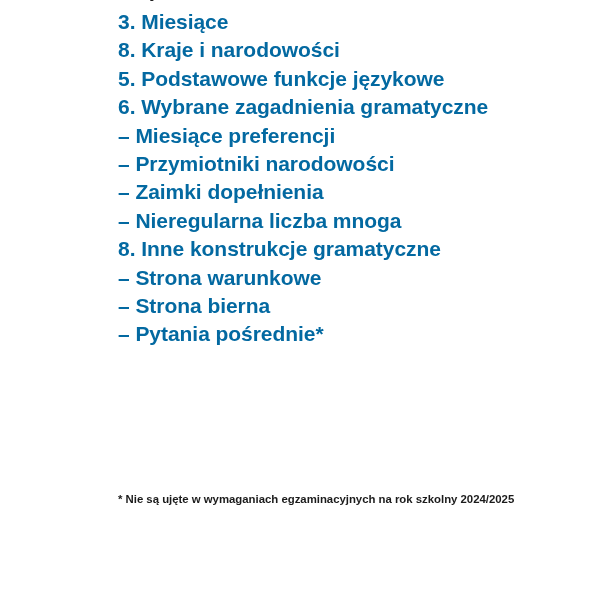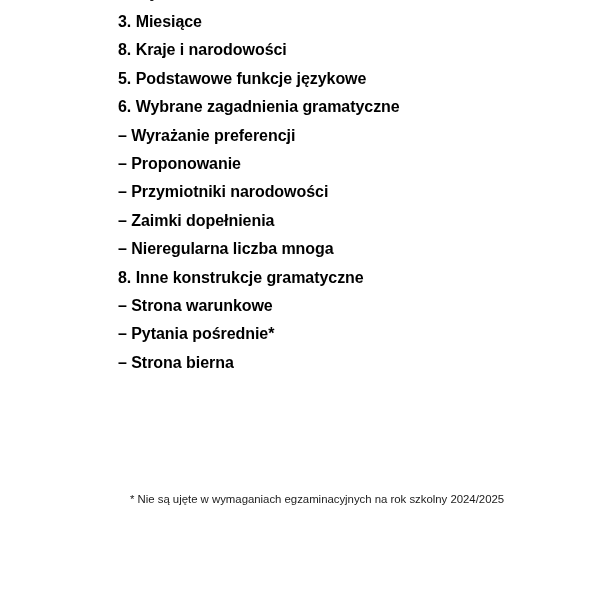--- a/index.html
+++ b/index.html
@@ -52,62 +52,61 @@
     top: 12px;
     width: 462px;
     list-style: none;
     margin: 0;
     padding: 0;
   }
 
   .list-item {
     height: 28.4px;
     line-height: 19px;
-    font-size: 16px;
+    font-size: 21px;
     font-weight: 600;
     letter-spacing: -0.05px;
     white-space: nowrap;
-    color: #000000;
+    color: #0369a1;
   }
 
   .list-item.sub {
     font-weight: 600;
   }
 
   .footnote {
     position: absolute;
-    left: 12px;
+    left: 0;
     top: 493px;
     font-size: 11.4px;
-    font-weight: 400;
+    font-weight: 700;
     letter-spacing: -0.02px;
     white-space: nowrap;
     color: #1b1b1b;
   }
 </style>
 </head>
 <body>
 
 <div id="page">
   <div class="content">
 
     <div class="clipped-line">2. Wyrażenia</div>
 
     <ul class="list" id="syllabus-list">
         <li class="list-item">3. Miesiące</li>
         <li class="list-item">8. Kraje i narodowości</li>
         <li class="list-item">5. Podstawowe funkcje językowe</li>
         <li class="list-item">6. Wybrane zagadnienia gramatyczne</li>
-        <li class="list-item sub">– Wyrażanie preferencji</li>
-        <li class="list-item sub">– Proponowanie</li>
+        <li class="list-item sub">– Miesiące preferencji</li>
         <li class="list-item sub">– Przymiotniki narodowości</li>
         <li class="list-item sub">– Zaimki dopełnienia</li>
         <li class="list-item sub">– Nieregularna liczba mnoga</li>
         <li class="list-item">8. Inne konstrukcje gramatyczne</li>
         <li class="list-item sub">– Strona warunkowe</li>
+        <li class="list-item sub">– Strona bierna</li>
         <li class="list-item sub">– Pytania pośrednie*</li>
-        <li class="list-item sub">– Strona bierna</li>
       </ul>
 
     <div class="footnote">* Nie są ujęte w wymaganiach egzaminacyjnych na rok szkolny 2024/2025</div>
 
   </div>
 </div>
 
 </body></html>

